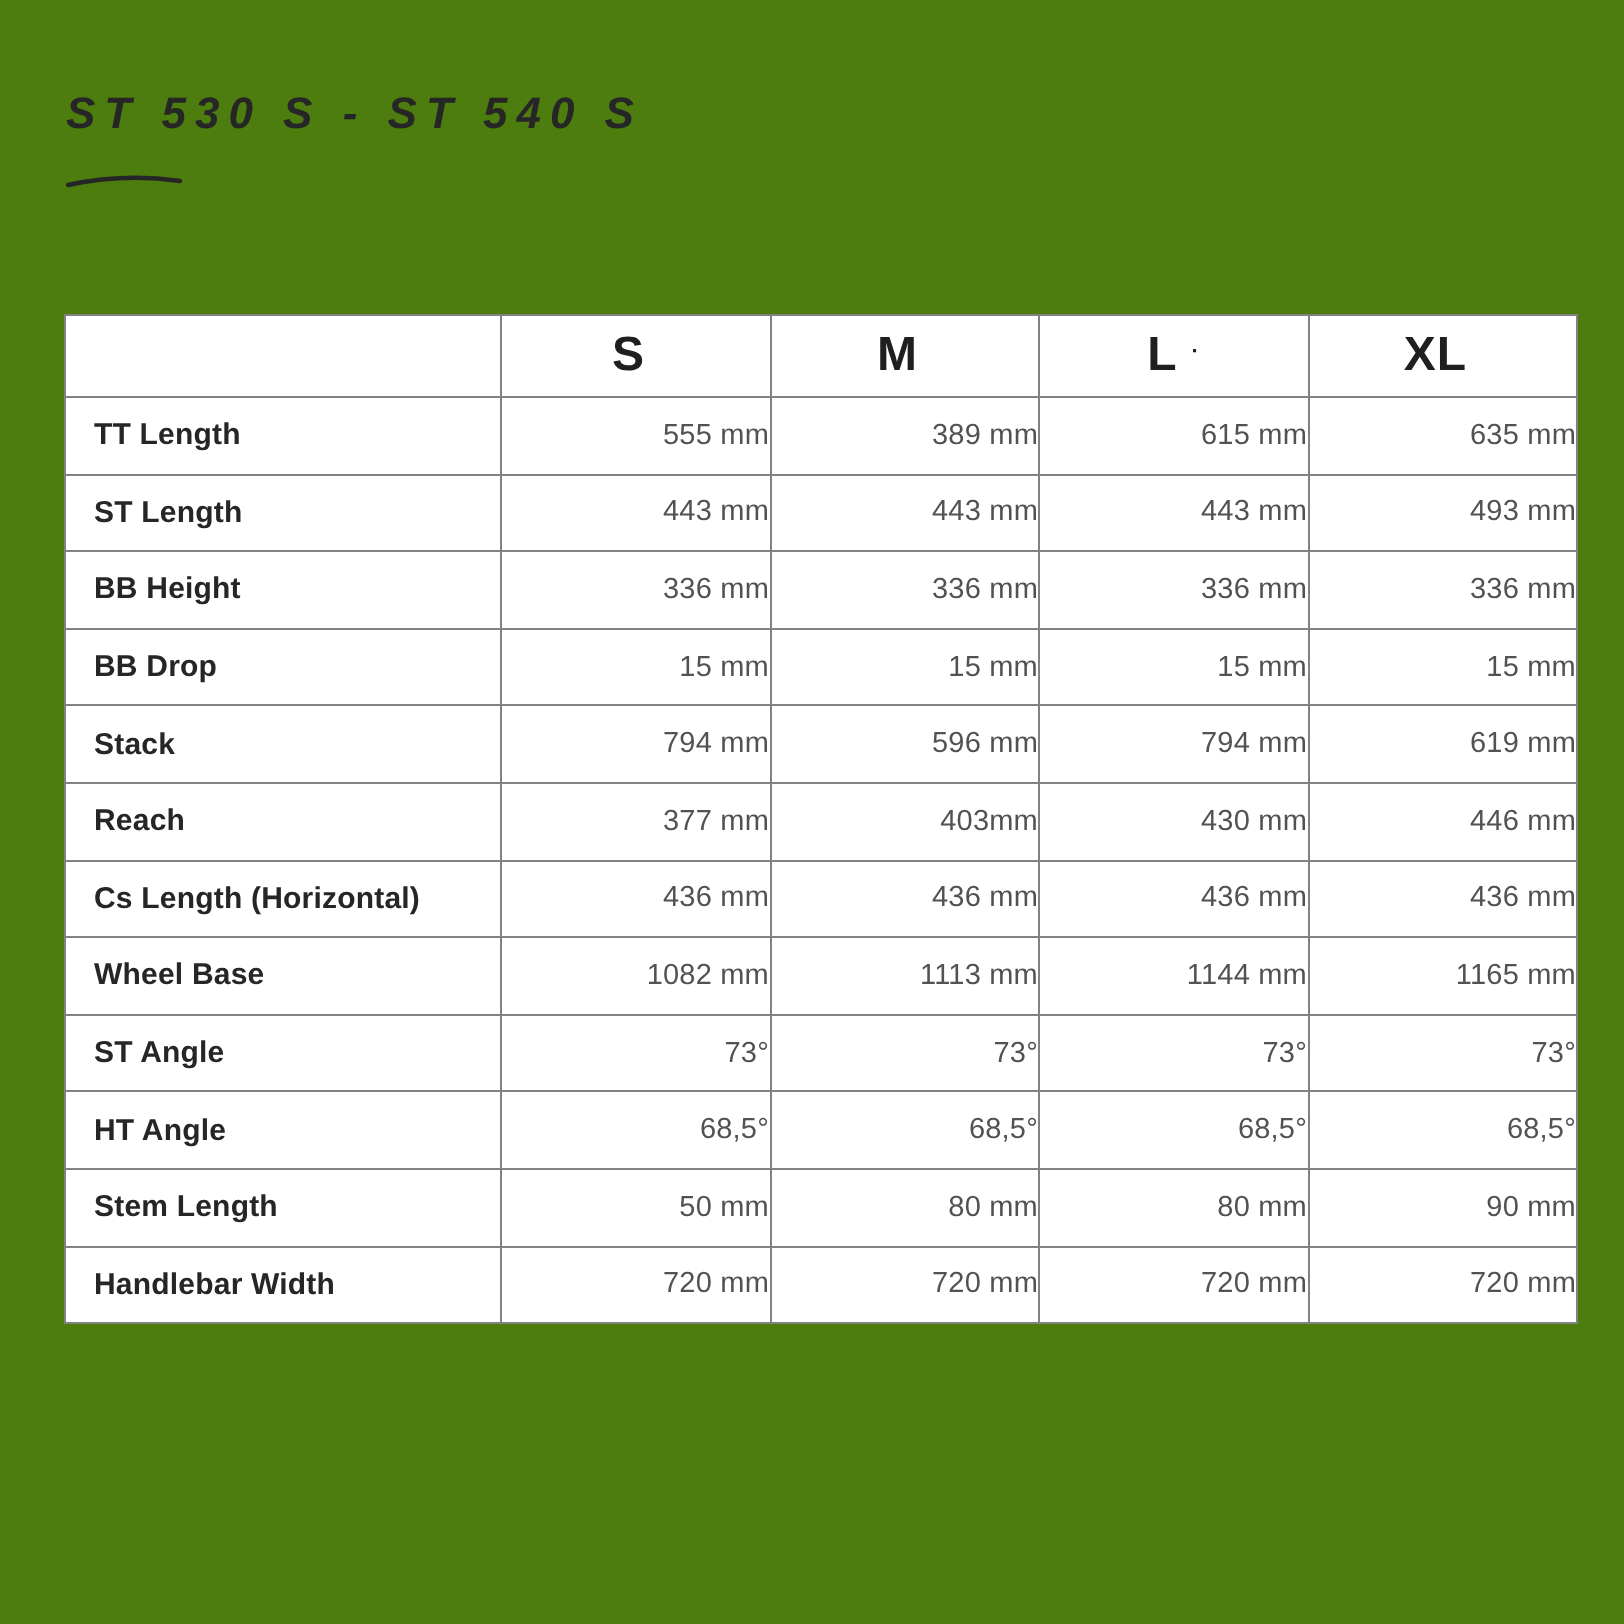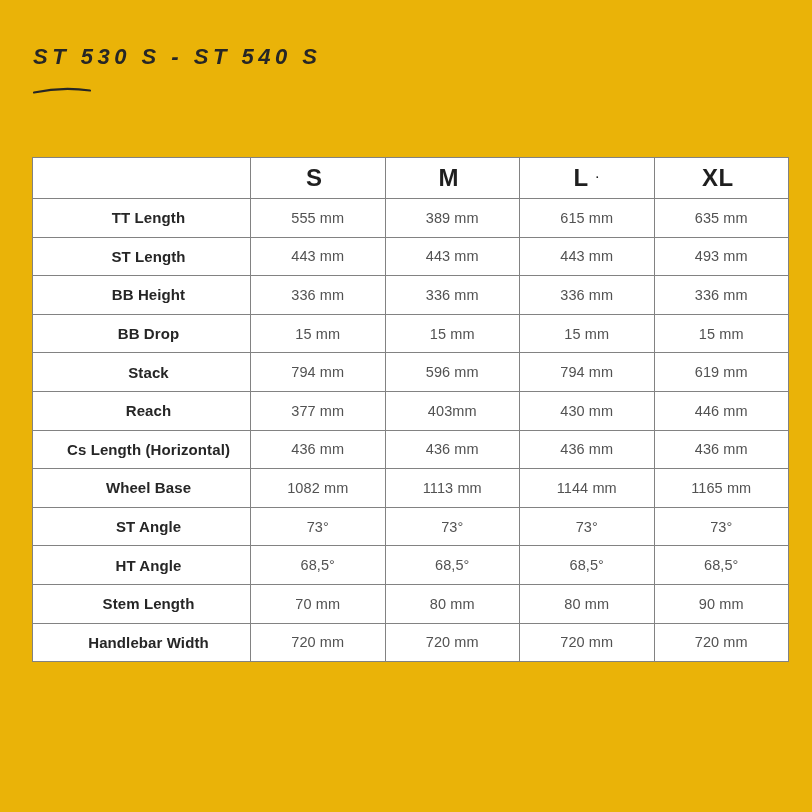--- a/index.html
+++ b/index.html
@@ -9,21 +9,21 @@
     width: 812px;
     height: 812px;
     font-family: "Liberation Sans", sans-serif;
     -webkit-font-smoothing: antialiased;
   }
   .page {
     position: relative;
     width: 812px;
     height: 812px;
     overflow: hidden;
-    background: #eab308;
+    background: #4d7c0f;
   }
   .page-title {
     position: absolute;
     left: 33px;
     top: 44px;
     font-size: 22px;
     font-weight: 800;
     font-style: italic;
     letter-spacing: 4.5px;
     color: #262626;
@@ -60,30 +60,30 @@
     vertical-align: middle;
     font-size: 24px;
     font-weight: 700;
     color: #1f1f1f;
     letter-spacing: 0.5px;
   }
   tr.spec-row th, tr.spec-row td {
     height: 37.6px;
   }
   tr.spec-row th.row-label {
-    text-align: center;
+    text-align: left;
     vertical-align: middle;
     padding-left: 14px;
     font-size: 15px;
     font-weight: 700;
     color: #262626;
     letter-spacing: 0.1px;
   }
   tr.spec-row td.cell-value {
-    text-align: center;
+    text-align: right;
     vertical-align: middle;
     font-size: 14.5px;
     font-weight: 400;
     color: #525252;
     letter-spacing: 0.1px;
   }
   .size-mark {
     font-size: 11px;
     font-weight: 700;
     vertical-align: middle;
@@ -188,21 +188,21 @@
           </tr>
           <tr class="spec-row">
             <th class="row-label">HT Angle</th>
             <td class="cell-value">68,5°</td>
             <td class="cell-value">68,5°</td>
             <td class="cell-value">68,5°</td>
             <td class="cell-value">68,5°</td>
           </tr>
           <tr class="spec-row">
             <th class="row-label">Stem Length</th>
-            <td class="cell-value">70 mm</td>
+            <td class="cell-value">50 mm</td>
             <td class="cell-value">80 mm</td>
             <td class="cell-value">80 mm</td>
             <td class="cell-value">90 mm</td>
           </tr>
           <tr class="spec-row">
             <th class="row-label">Handlebar Width</th>
             <td class="cell-value">720 mm</td>
             <td class="cell-value">720 mm</td>
             <td class="cell-value">720 mm</td>
             <td class="cell-value">720 mm</td>

